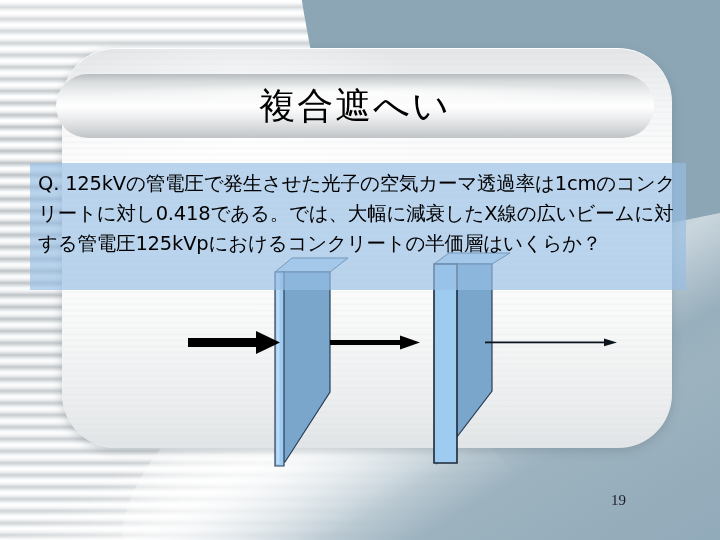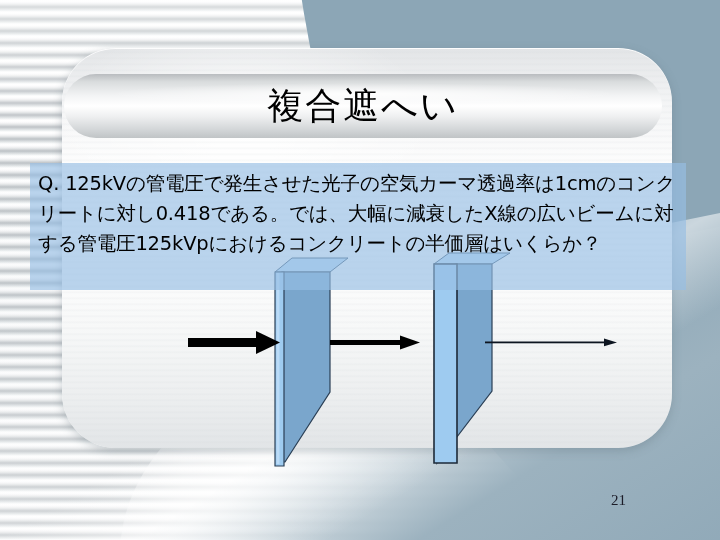--- a/index.html
+++ b/index.html
@@ -117,21 +117,21 @@
       rgba(255,255,255,0.0) 0px,
       rgba(255,255,255,0.0) 3px,
       rgba(200,206,210,0.13) 4px,
       rgba(255,255,255,0.0) 6px);
     pointer-events: none;
   }
 
   
   .title-bar {
     position: absolute;
-    left: 64px;
+    left: 56px;
     top: 74px;
     width: 598px;
     height: 64px;
     border-radius: 32px;
     background: linear-gradient(to bottom,
       #b9bcbf 0%,
       #d9dcdd 12%,
       #f3f4f5 34%,
       #ffffff 50%,
       #eff0f1 66%,
@@ -249,15 +249,15 @@
     <g>
       <rect x="485" y="341.5" width="122" height="1.8" fill="#0d1520"></rect>
       <polygon points="604,338.5 617,342.4 604,346.3" fill="#0d1520"></polygon>
     </g>
   </svg>
 
   <div class="qbox">
     <div class="qtext">Q. 125kVの管電圧で発生させた光子の空気カーマ透過率は1cmのコンクリートに対し0.418である。では、大幅に減衰したX線の広いビームに対する管電圧125kVpにおけるコンクリートの半価層はいくらか？</div>
   </div>
 
-  <div class="page-number">21</div>
+  <div class="page-number">19</div>
 
 </div>
 
 </body></html>

